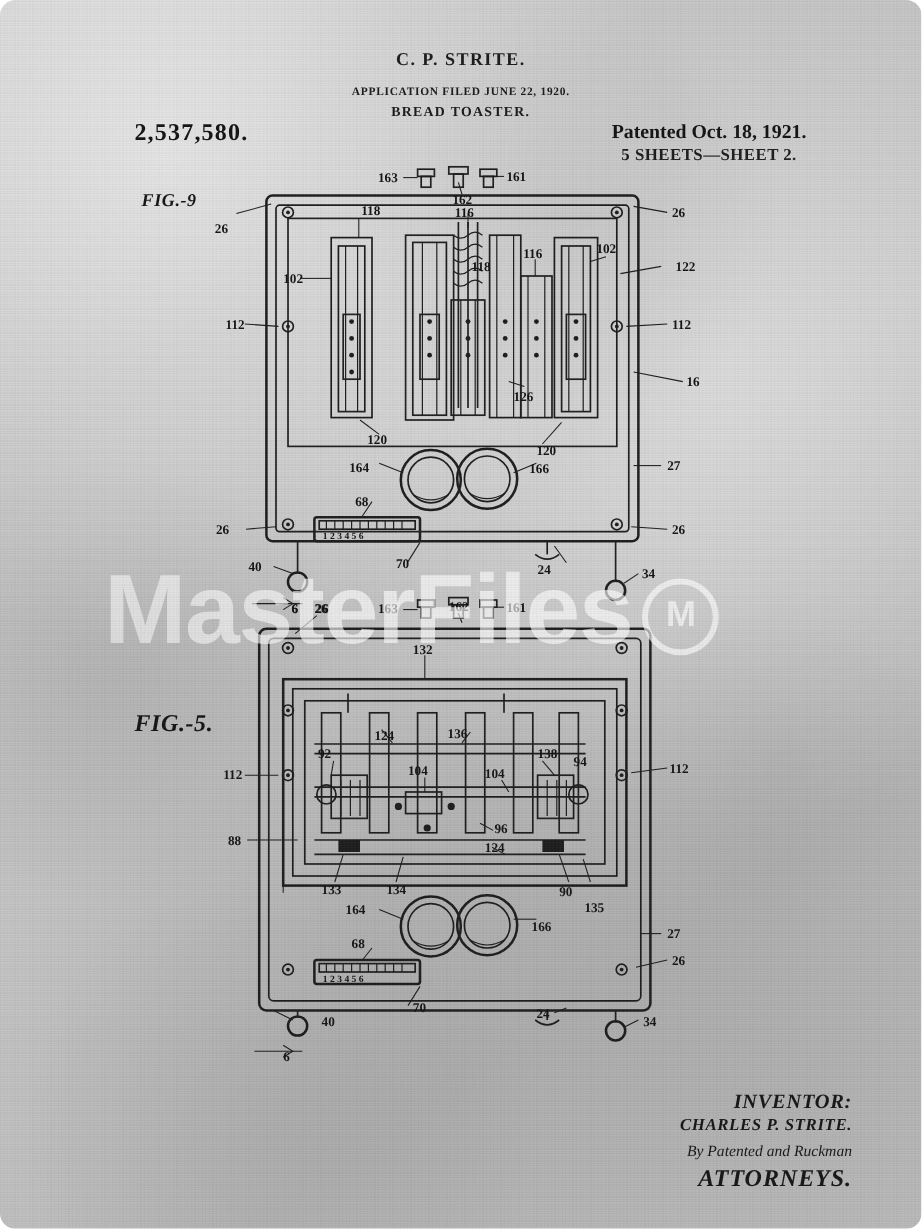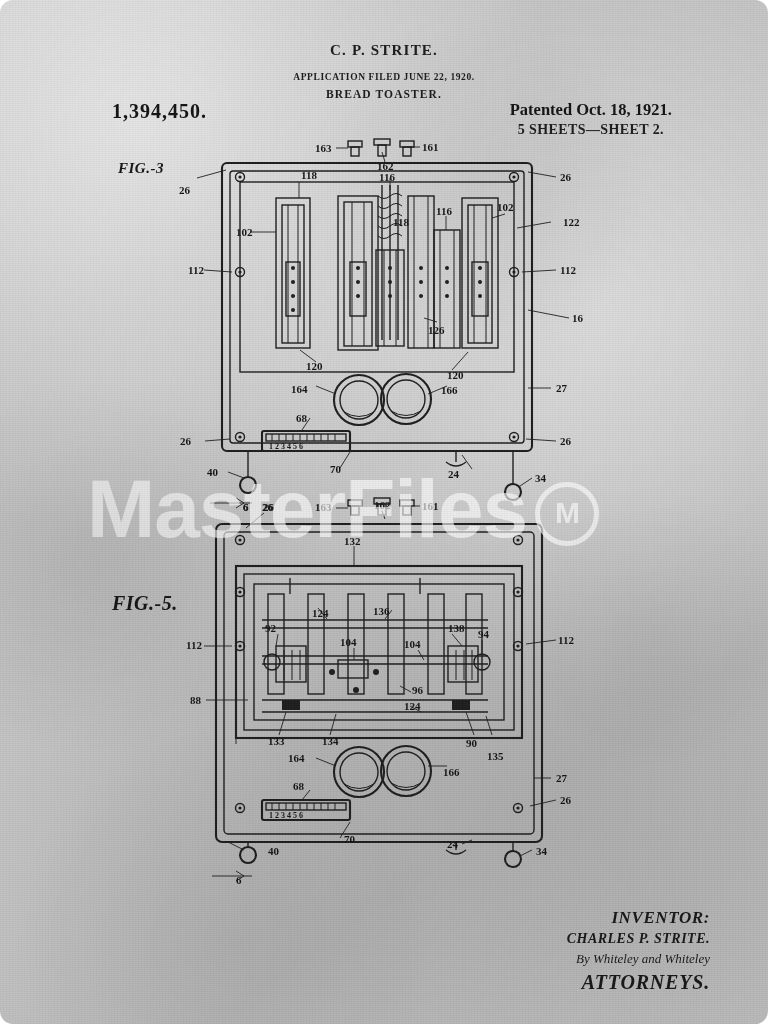--- a/index.html
+++ b/index.html
@@ -202,25 +202,25 @@
   }
 </style>
 </head>
 <body>
 
 <div id="page">
 
   <div class="hdr" id="title-name">C. P. STRITE.</div>
   <div class="hdr" id="title-sub">BREAD TOASTER.</div>
   <div class="hdr" id="title-app">APPLICATION FILED JUNE 22, 1920.</div>
-  <div id="patent-number">1,394,450.</div>
+  <div id="patent-number">2,537,580.</div>
   <div id="patent-date">Patented Oct. 18, 1921.</div>
   <div id="sheet-info">5 SHEETS—SHEET 2.</div>
 
-  <div id="fig4-label">FIG.-3</div>
+  <div id="fig4-label">FIG.-9</div>
   <div id="fig5-label">FIG.-5.</div>
 
   <svg class="drawing" viewBox="0 0 768 1024">
 
     <g>
       <rect class="ln" x="348" y="141" width="14" height="6"></rect>
       <rect class="ln" x="351" y="147" width="8" height="9"></rect>
       <rect class="ln" x="374" y="139" width="16" height="6"></rect>
       <rect class="ln" x="378" y="145" width="8" height="11"></rect>
       <rect class="ln" x="400" y="141" width="14" height="6"></rect>
@@ -579,18 +579,18 @@
     </g>
   </svg>
 
   <div id="watermark">
     <span>MasterFiles</span><span class="wm-circle">M</span>
   </div>
 
   <div id="signature-block">
     <div id="sig-inventor">INVENTOR:</div>
     <div id="sig-name">CHARLES P. STRITE.</div>
-    <div id="sig-by">By Whiteley and Whiteley</div>
+    <div id="sig-by">By Patented and Ruckman</div>
     <div id="sig-attorneys">ATTORNEYS.</div>
   </div>
 
   <div id="grain"></div>
 </div>
 
 </body></html>

